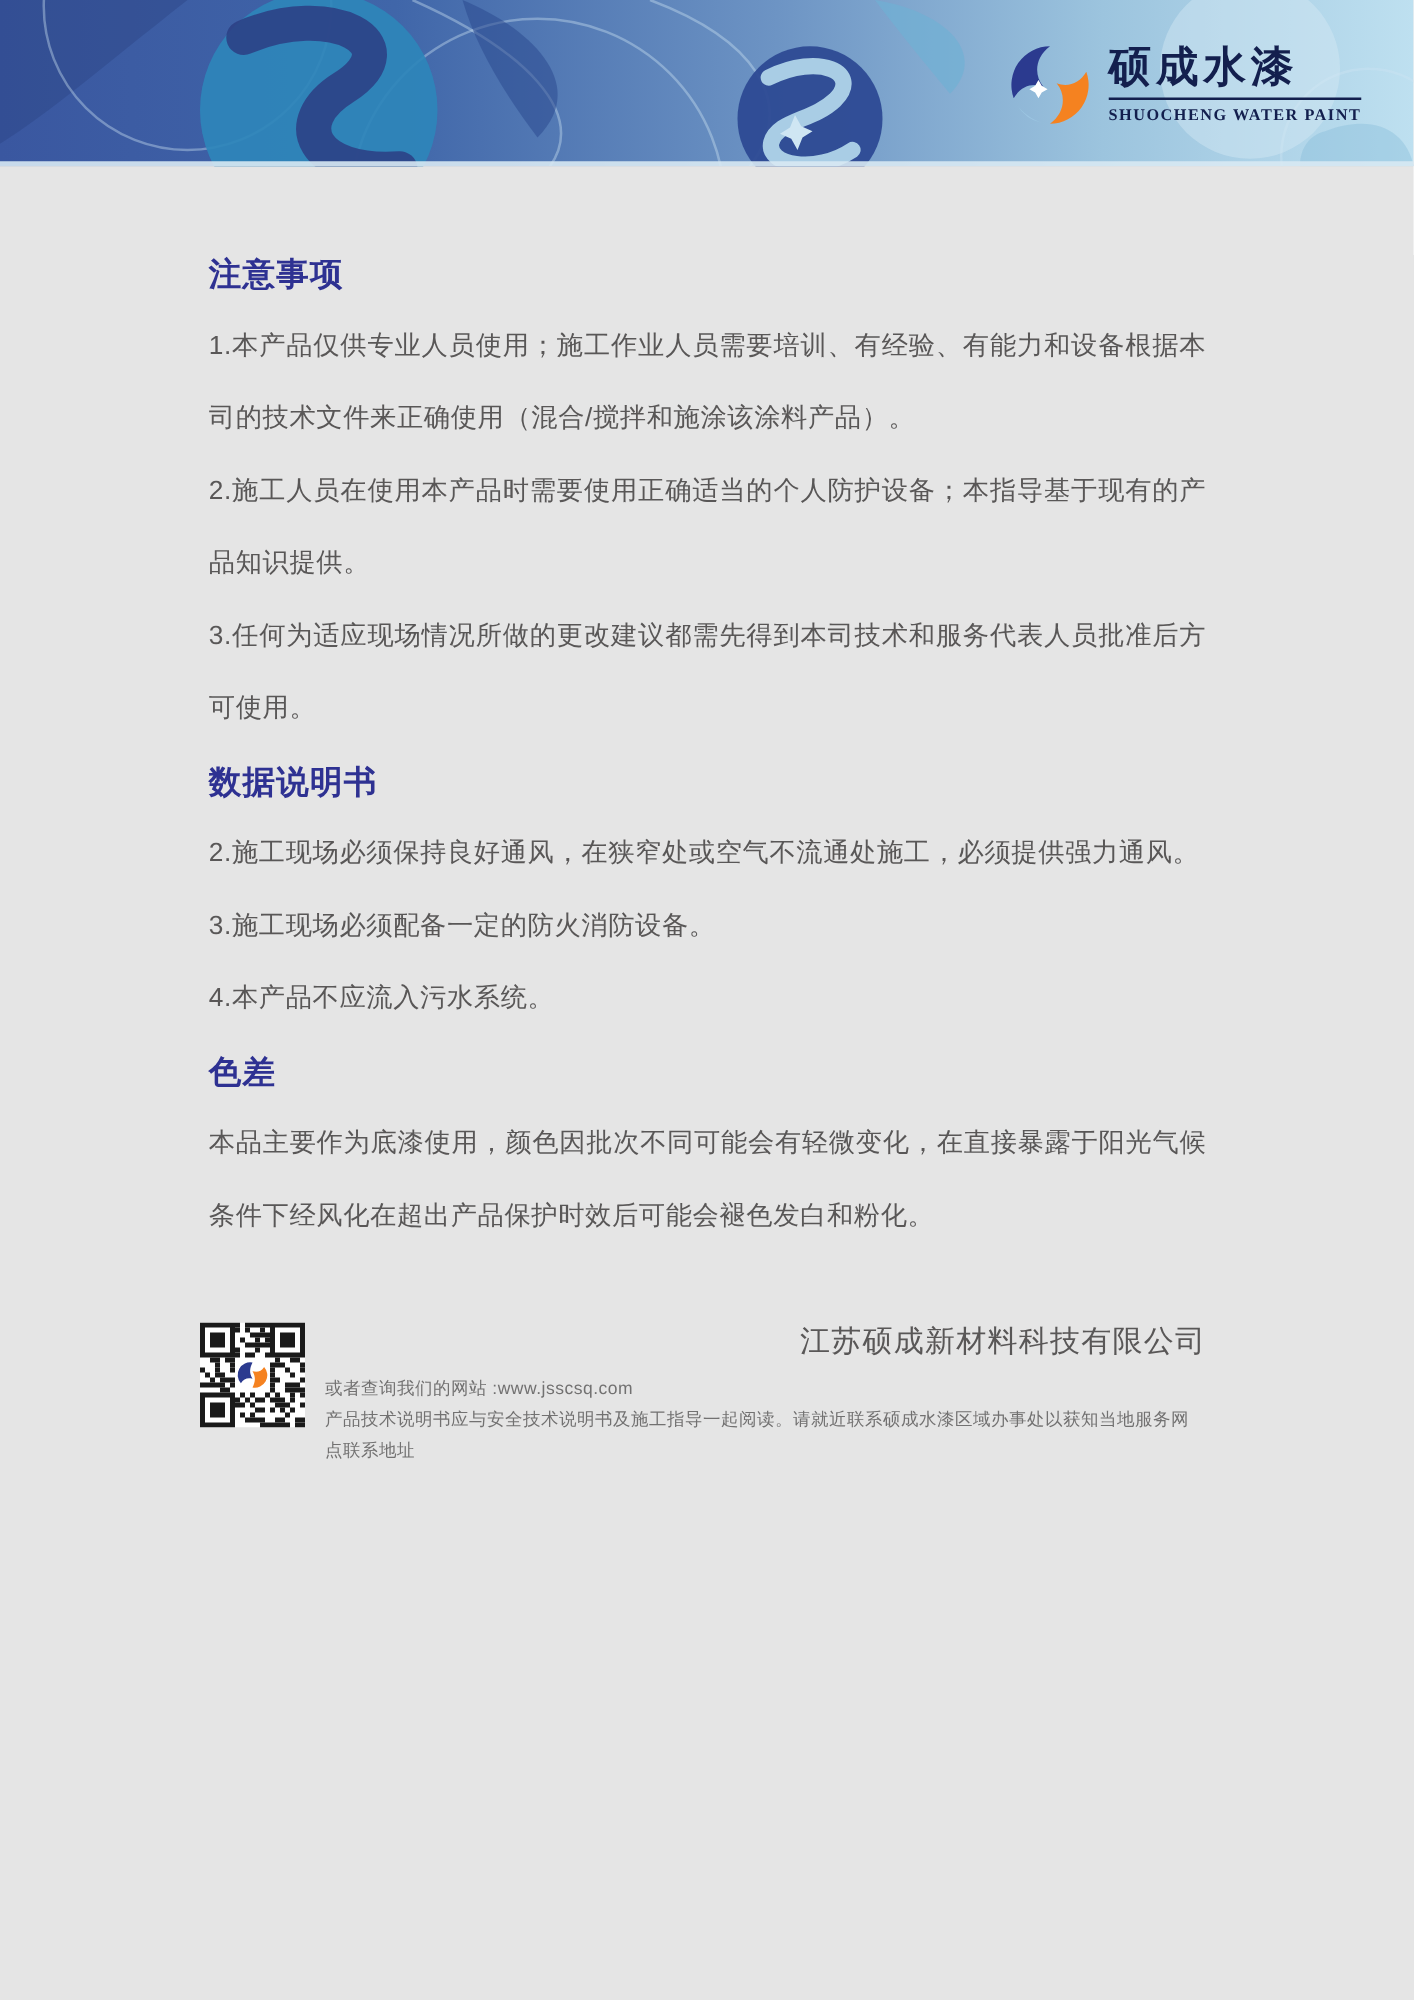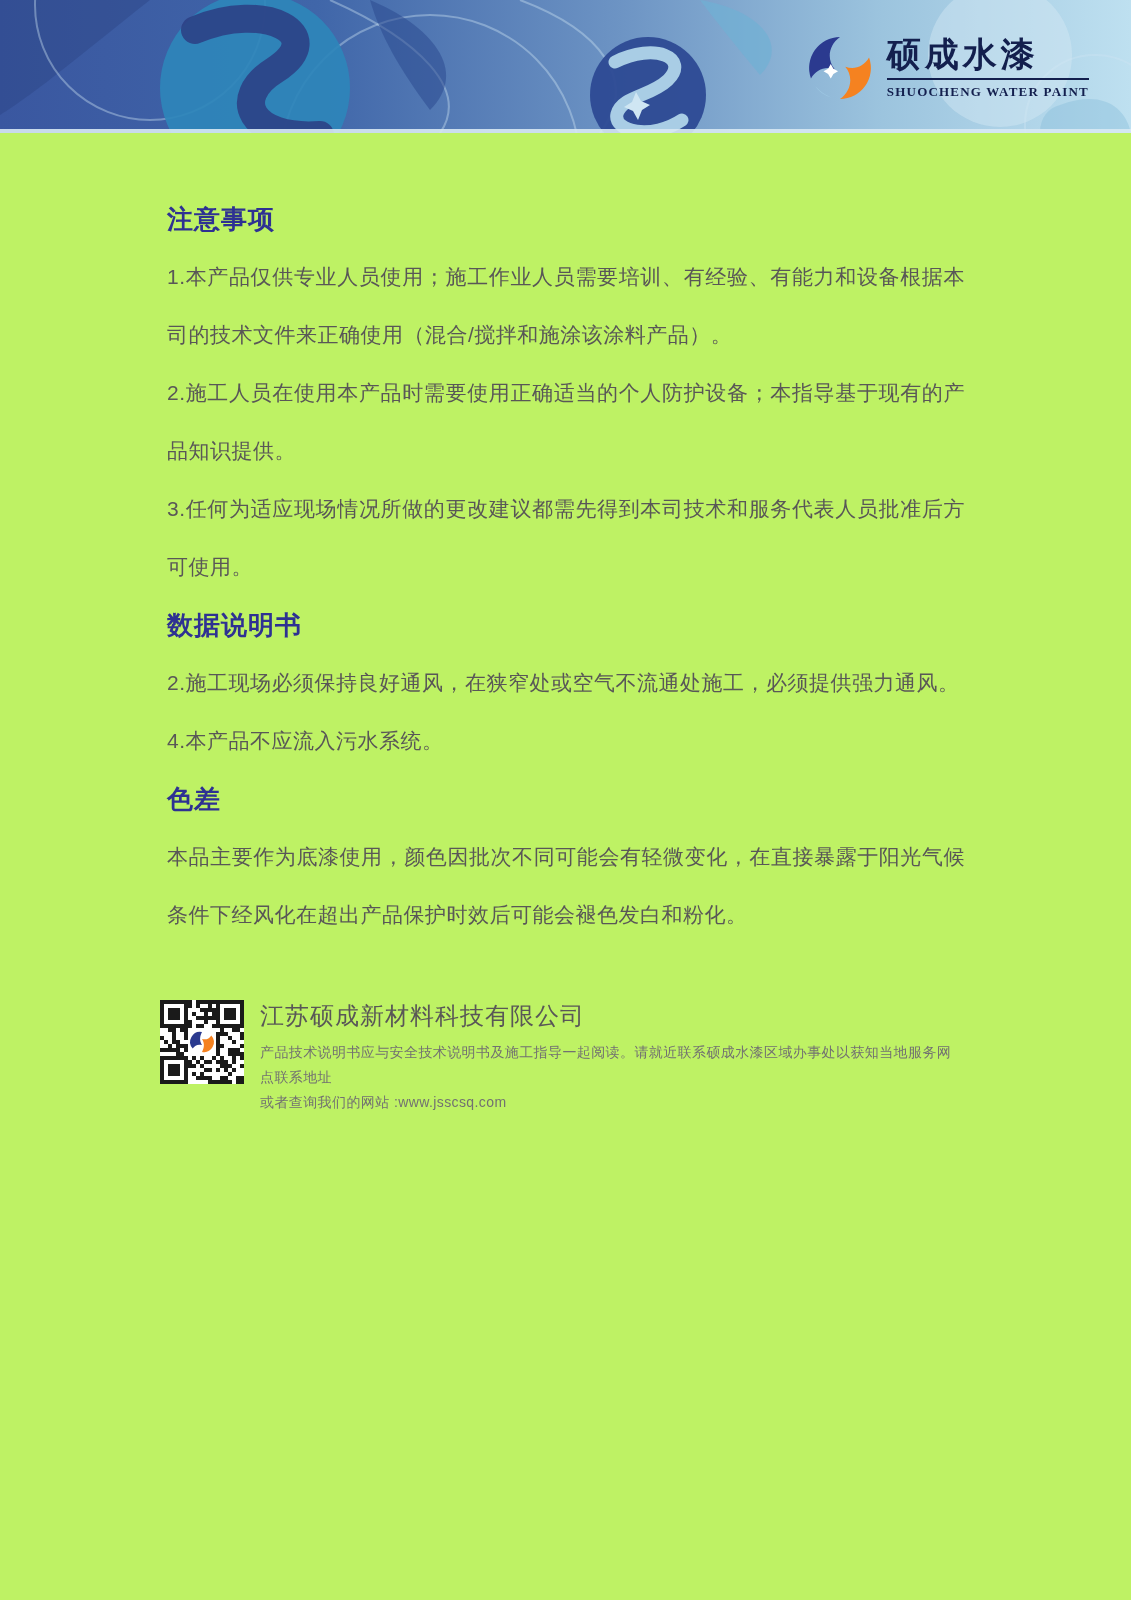--- a/index.html
+++ b/index.html
@@ -1,21 +1,21 @@
 <!DOCTYPE html>
 <html><head>
 <meta charset="utf-8">
 <style>
   html, body { margin: 0; padding: 0; background: #ffffff; }
   .page {
     position: relative;
     width: 1131px;
     height: 1600px;
     margin: 0 auto;
-    background: #bef264;
+    background: #e5e5e5;
     overflow: hidden;
     font-family: "Liberation Sans", sans-serif;
   }
 
   
   .banner {
     position: relative;
     width: 1131px;
     height: 133px;
     overflow: hidden;
@@ -80,20 +80,21 @@
     align-items: flex-start;
     gap: 16px;
   }
   .qr { width: 84px; height: 84px; flex: 0 0 auto; }
   .footer-text { padding-top: 1px; }
   .company {
     font-size: 24px;
     color: #595757;
     line-height: 30px;
     letter-spacing: 1px;
+    text-align: right;
   }
   .note {
     margin-top: 9px;
     font-size: 14px;
     line-height: 25px;
     color: #727171;
     letter-spacing: 0.4px;
   }
 </style>
 </head>
@@ -159,20 +160,21 @@
 
   <div class="main">
 
     <h2>注意事项</h2>
     <p>1.本产品仅供专业人员使用；施工作业人员需要培训、有经验、有能力和设备根据本司的技术文件来正确使用（混合/搅拌和施涂该涂料产品）。</p>
     <p>2.施工人员在使用本产品时需要使用正确适当的个人防护设备；本指导基于现有的产品知识提供。</p>
     <p>3.任何为适应现场情况所做的更改建议都需先得到本司技术和服务代表人员批准后方可使用。</p>
 
     <h2>数据说明书</h2>
     <p>2.施工现场必须保持良好通风，在狭窄处或空气不流通处施工，必须提供强力通风。</p>
+    <p>3.施工现场必须配备一定的防火消防设备。</p>
     <p>4.本产品不应流入污水系统。</p>
 
     <h2>色差</h2>
     <p>本品主要作为底漆使用，颜色因批次不同可能会有轻微变化，在直接暴露于阳光气候条件下经风化在超出产品保护时效后可能会褪色发白和粉化。</p>
 
   </div>
 
   <div class="footer">
     <svg class="qr" id="qr-svg" viewBox="0 0 84 84" xmlns="http://www.w3.org/2000/svg">
         <rect x="0" y="0" width="84" height="84" fill="#ffffff"></rect>
@@ -307,19 +309,19 @@
         <rect x="8" y="64" width="12" height="12" fill="#1a1a1a"></rect>
         <g transform="translate(42,42)">
           <circle r="12" fill="#ffffff"></circle>
           <path d="M0 -10 A10 10 0 0 0 -9.3 6.5 C -7 3 -4 2 0 3 C -3 -2 -2 -6 0 -10 Z" fill="#2b3a8f"></path>
           <path d="M0 10 A10 10 0 0 0 9.3 -6.5 C 7 -3 4 -2 0 -3 C 3 2 2 6 0 10 Z" fill="#f58220"></path>
         </g>
       </svg>
     <div class="footer-text">
       <div class="company">江苏硕成新材料科技有限公司</div>
       <div class="note">
+        <div>或者查询我们的网站 :www.jsscsq.com</div>
         <div>产品技术说明书应与安全技术说明书及施工指导一起阅读。请就近联系硕成水漆区域办事处以获知当地服务网点联系地址</div>
-        <div>或者查询我们的网站 :www.jsscsq.com</div>
       </div>
     </div>
   </div>
 
 </div>
 
 </body></html>

